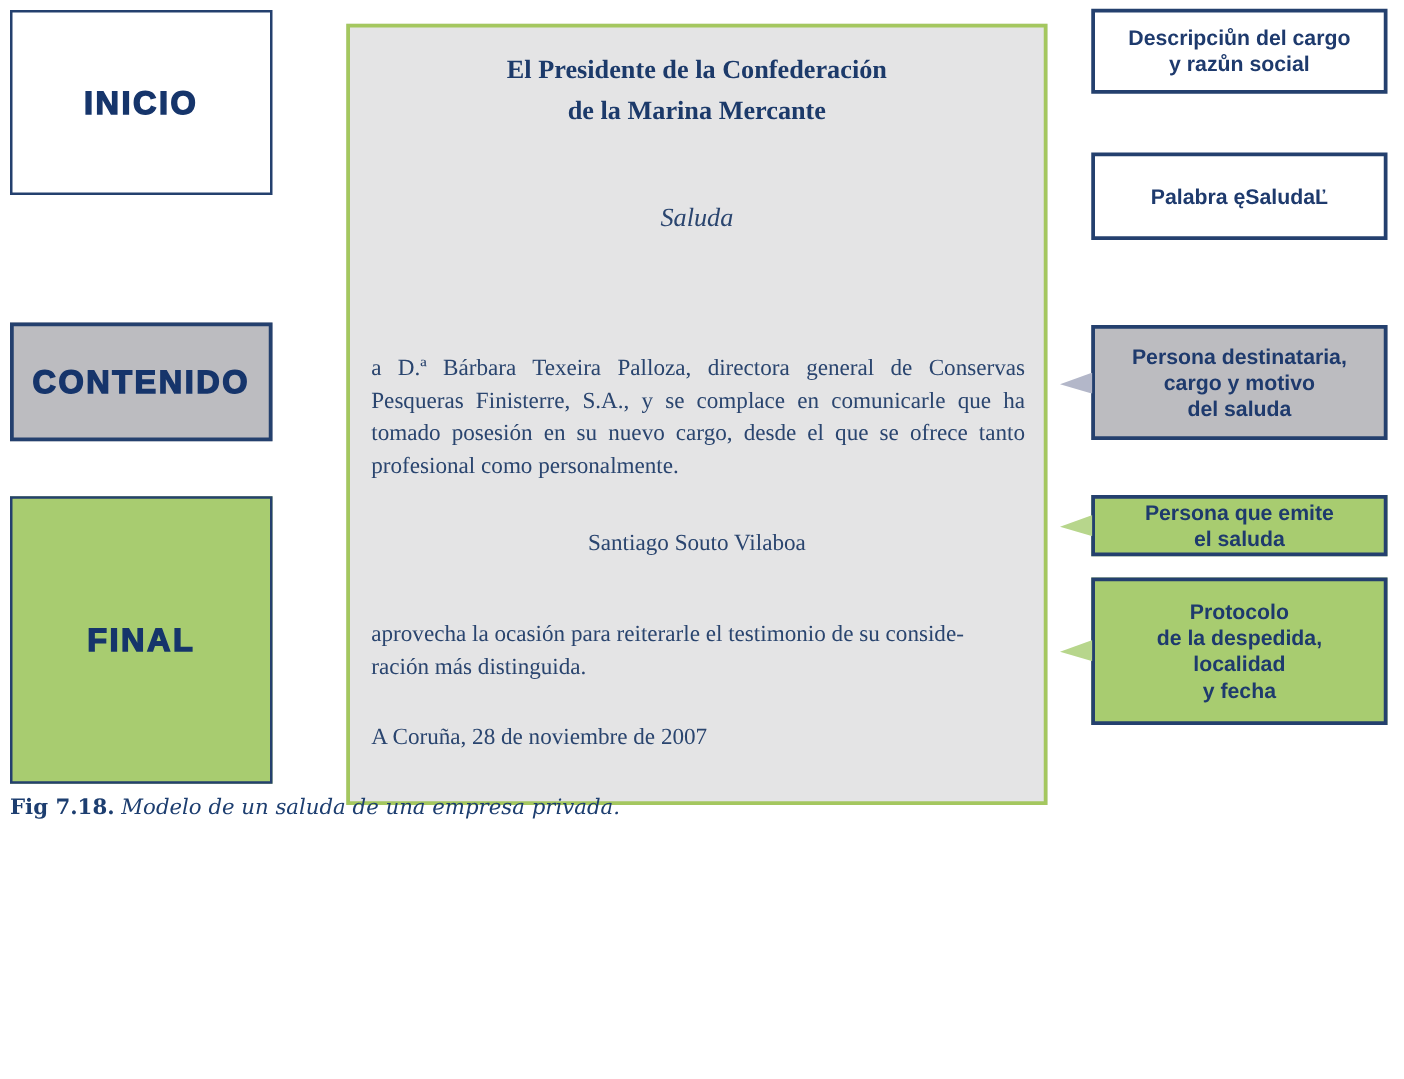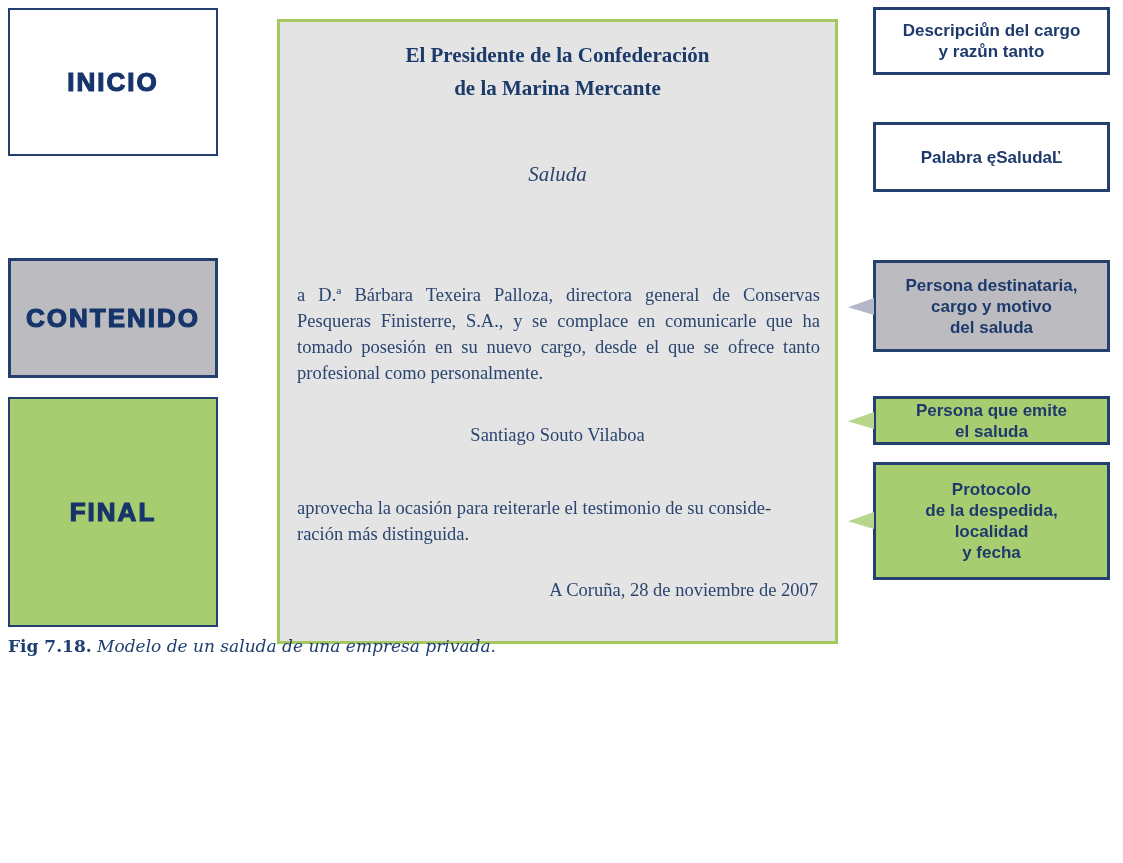--- a/index.html
+++ b/index.html
@@ -24,21 +24,21 @@
     justify-content: center;
   }
   .stage-label {
     font-weight: 700;
     font-size: 26px;
     letter-spacing: 2px;
     color: #16356b;
     -webkit-text-stroke: 1.2px #16356b;
   }
   .stage-inicio    { top: 8px;   height: 148px; background: #ffffff; }
-  .stage-contenido { top: 258px; height: 120px;  background: #bcbcc0; border-width: 3px; }
+  .stage-contenido { top: 258px; height: 95px;  background: #bcbcc0; border-width: 3px; }
   .stage-final     { top: 397px; height: 230px; background: #a8cc70; }
 
   
   .doc {
     position: absolute;
     left: 277px;
     top: 3px;
     width: 561px;
     height: 625px;
     box-sizing: border-box;
@@ -94,21 +94,21 @@
     margin: 0;
     font-size: 18.5px;
     line-height: 26px;
     white-space: pre-line;
   }
   .doc-date {
     position: absolute;
     top: 558px;
     left: 17px;
     right: 17px;
-    text-align: right;
+    text-align: left;
     font-size: 18.5px;
   }
 
   
   .ann-box {
     position: absolute;
     left: 873px;
     width: 237px;
     box-sizing: border-box;
     border: 3px solid #24406e;
@@ -181,21 +181,21 @@
     <div class="doc-saluda">Saluda</div>
     <p class="doc-body">a D.ª Bárbara Texeira Palloza, directora general de Conservas Pesqueras Finisterre, S.A., y se complace en comunicarle que ha tomado posesión en su nuevo cargo, desde el que se ofrece tanto profesional como personalmente.</p>
     <div class="doc-issuer">Santiago Souto Vilaboa</div>
     <p class="doc-closing">aprovecha la ocasión para reiterarle el testimonio de su conside-
 ración más distinguida.</p>
     <div class="doc-date">A Coruña, 28 de noviembre de 2007</div>
   </div>
 
   <div class="ann-box ann-1 ann-white">
     <span class="ann-label">Descripciůn del cargo
-y razůn tanto</span>
+y razůn social</span>
   </div>
   <div class="ann-box ann-2 ann-white">
     <span class="ann-label">Palabra ęSaludaĽ</span>
   </div>
   <div class="ann-box ann-3 ann-gray">
     <span class="ann-label">Persona destinataria,
 cargo y motivo
 del saluda</span>
   </div>
   <div class="ann-box ann-4 ann-green">

